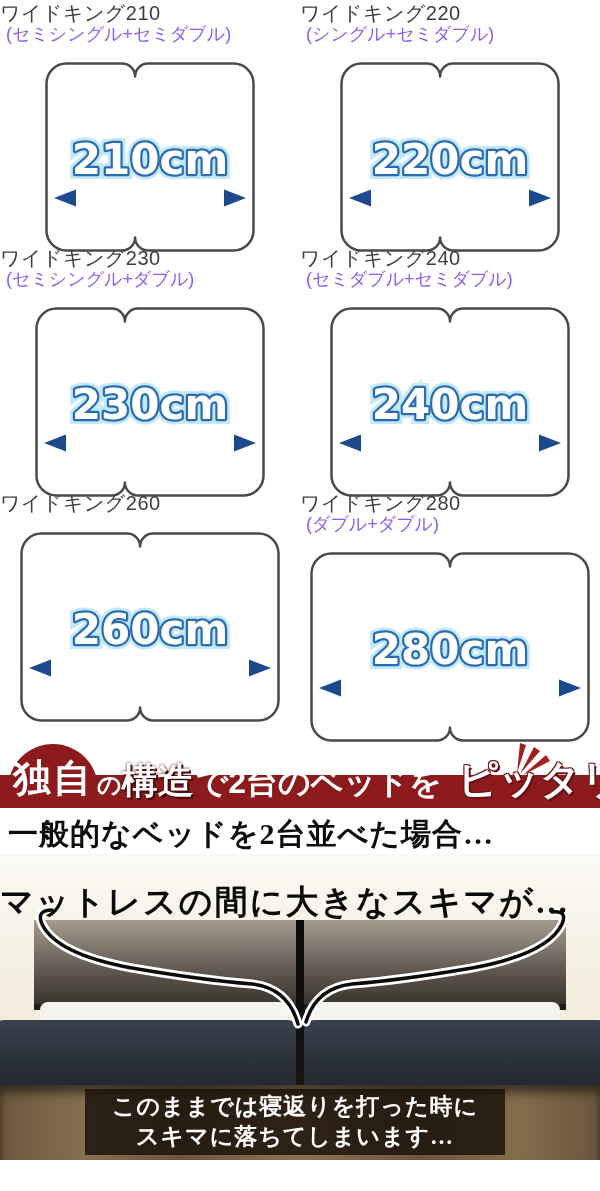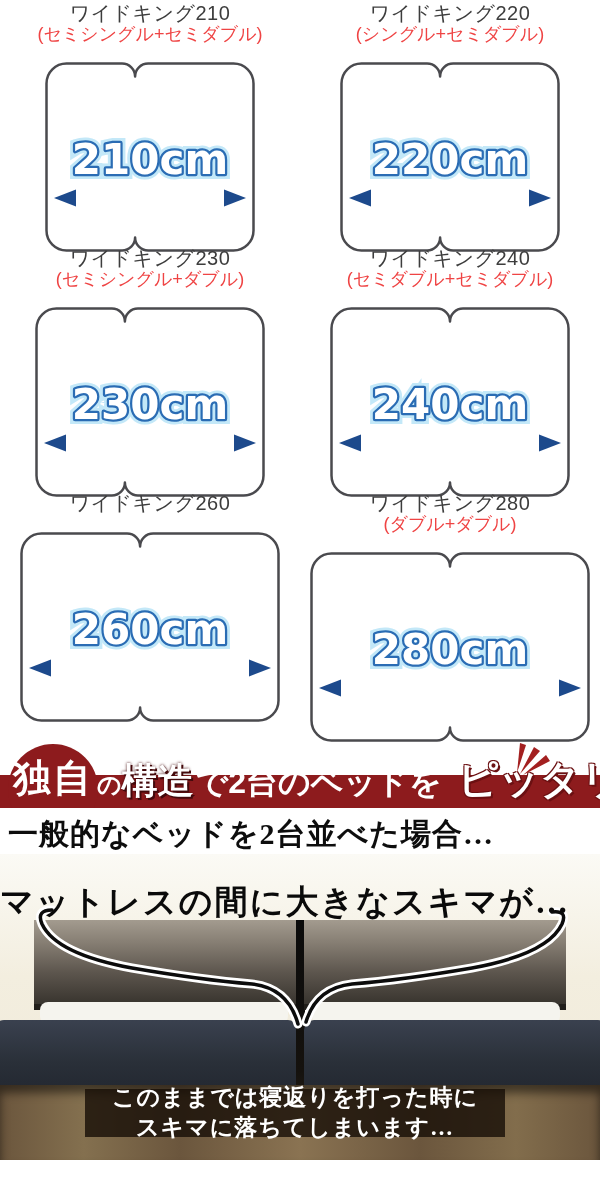--- a/index.html
+++ b/index.html
@@ -1,23 +1,23 @@
 <!DOCTYPE html>
 <html><head>
 <meta charset="utf-8">
 <style>
   html,body{margin:0;padding:0;background:#fff;}
   #stage{position:relative;width:600px;height:1191px;background:#fff;overflow:hidden;
          font-family:"Liberation Sans",sans-serif;}
 
   
   .grid{display:grid;grid-template-columns:300px 300px;grid-auto-rows:245px;height:736px;}
-  .cell{text-align:center;padding-top:3px;box-sizing:border-box;}
+  .cell{padding-top:3px;box-sizing:border-box;}
   .t1{font-size:20px;line-height:21px;color:#3d3d3d;letter-spacing:.5px;}
-  .t2{font-size:18px;line-height:20px;color:#ef4444;}
+  .t2{font-size:18px;line-height:20px;color:#8b5cf6;padding-left:6px;}
   .shape{margin-top:18px;display:flex;justify-content:center;}
 
   
   .banner{position:relative;height:72px;overflow:hidden;}
   .band{position:absolute;left:0;right:0;bottom:0;height:33px;background:#8d1b1d;}
   .circle{position:absolute;left:8px;top:8px;width:90px;height:90px;border-radius:50%;background:#8d1b1d;}
   .circle-text{position:absolute;left:8px;top:17px;width:90px;text-align:center;color:#fff;
                font-size:38px;font-weight:bold;letter-spacing:2px;font-family:"Liberation Serif",serif;}
   .bannerline{position:absolute;left:97px;bottom:1px;width:500px;display:flex;align-items:baseline;
               color:#fff;font-weight:bold;white-space:nowrap;}
@@ -44,21 +44,21 @@
               background:linear-gradient(180deg,#0b0b0b 0%,#15120e 70%,#2a241c 100%);}
   .pillow{position:absolute;top:148px;width:248px;height:22px;background:#f5f4ee;border-radius:8px;z-index:2;}
   .pl-left{left:40px;} .pl-right{left:312px;}
   .mattress{position:absolute;top:166px;width:302px;height:92px;z-index:2;
             background:linear-gradient(180deg,#3a414f 0%,#2a3039 45%,#1e222b 100%);
             border-radius:10px 8px 0 0;}
   .mt-left{left:-6px;} .mt-right{left:304px;}
   .footboard{position:absolute;left:0;right:0;top:231px;height:75px;z-index:3;
              background:linear-gradient(90deg,#6b563d 0%,#84704f 14%,#6b563d 30%,#8a7352 50%,#6b563d 70%,#826d4c 86%,#6b563d 100%);
              box-shadow:inset 0 8px 10px rgba(0,0,0,.5);}
-  .caption-box{position:absolute;left:85px;width:420px;top:235px;height:48px;z-index:4;
+  .caption-box{position:absolute;left:85px;width:420px;top:235px;height:66px;z-index:4;
                background:rgba(22,14,6,.8);display:flex;flex-direction:column;justify-content:center;align-items:center;}
   .caption-line{font-family:"Liberation Serif",serif;font-weight:bold;font-size:23px;line-height:30px;
                 color:#fff;letter-spacing:1px;white-space:nowrap;}
   .curves{position:absolute;left:0;top:44px;z-index:3;}
 
   .footer-space{height:31px;background:#fff;}
 </style>
 </head>
 <body>
 

